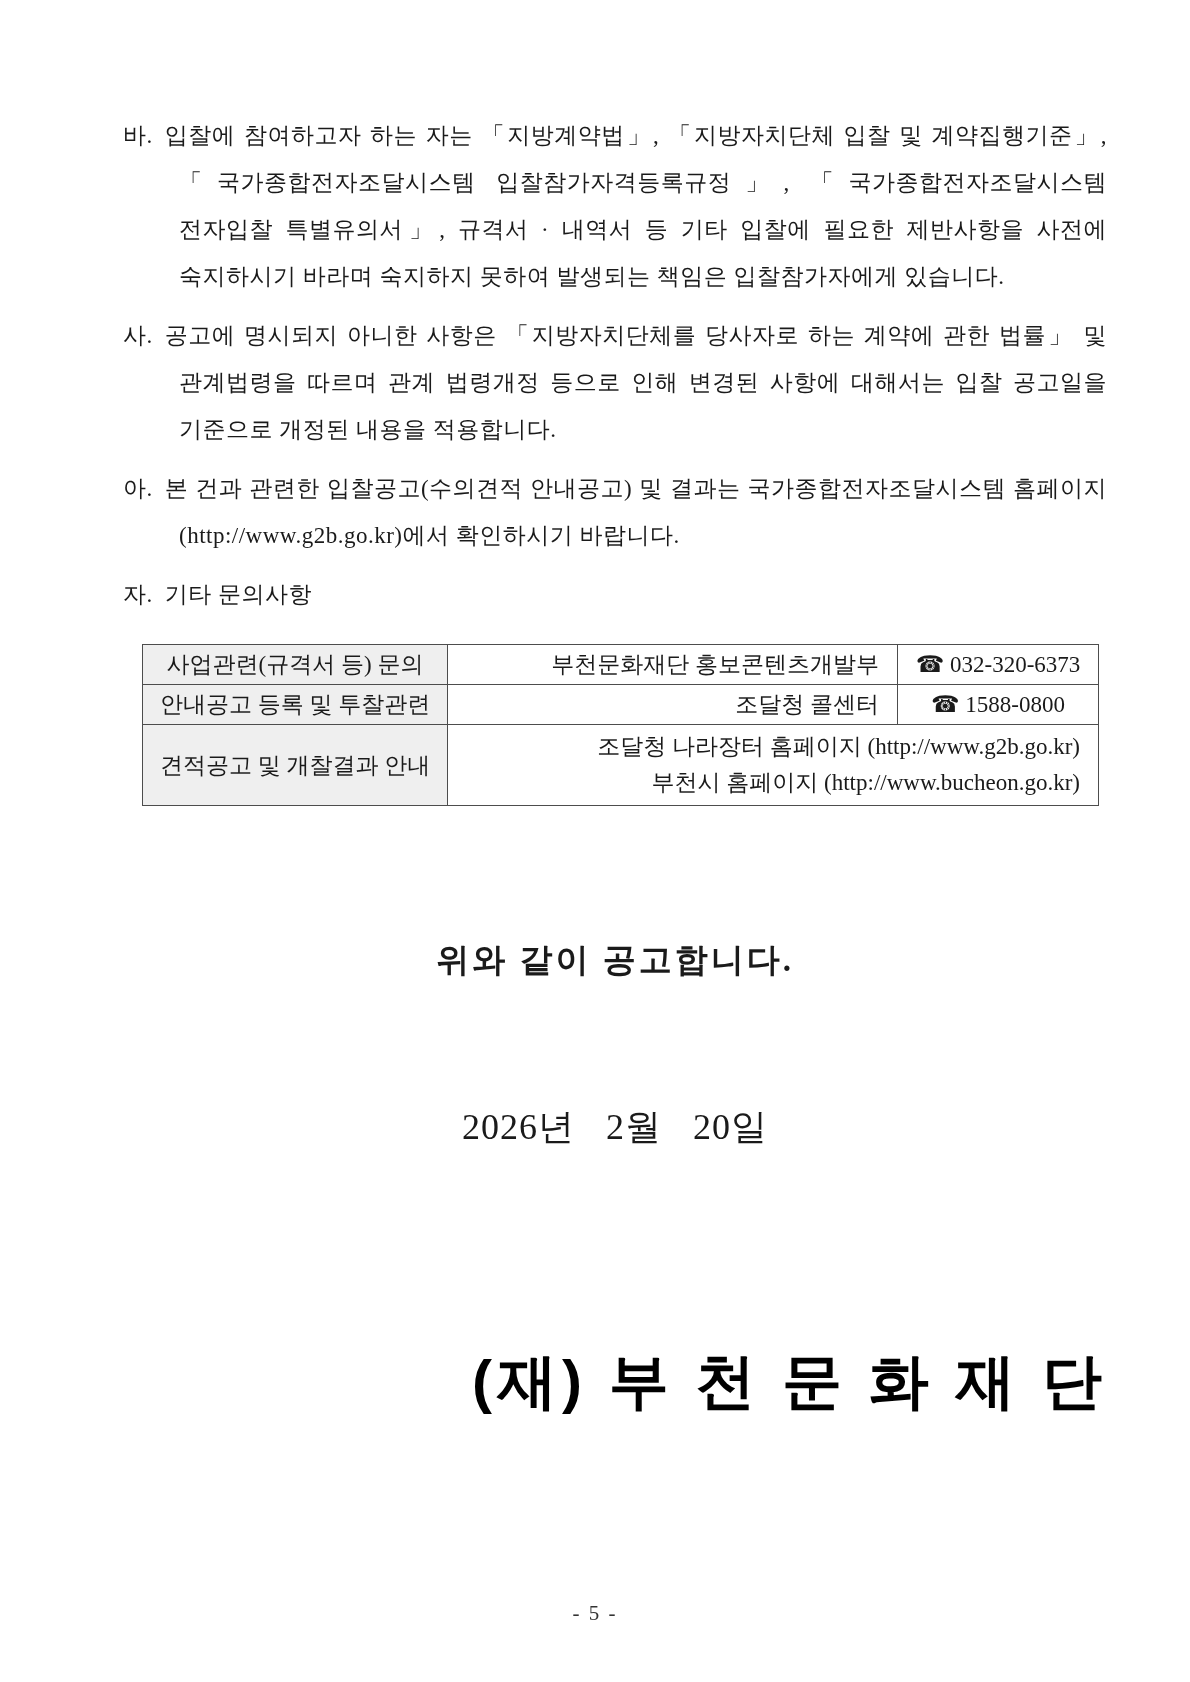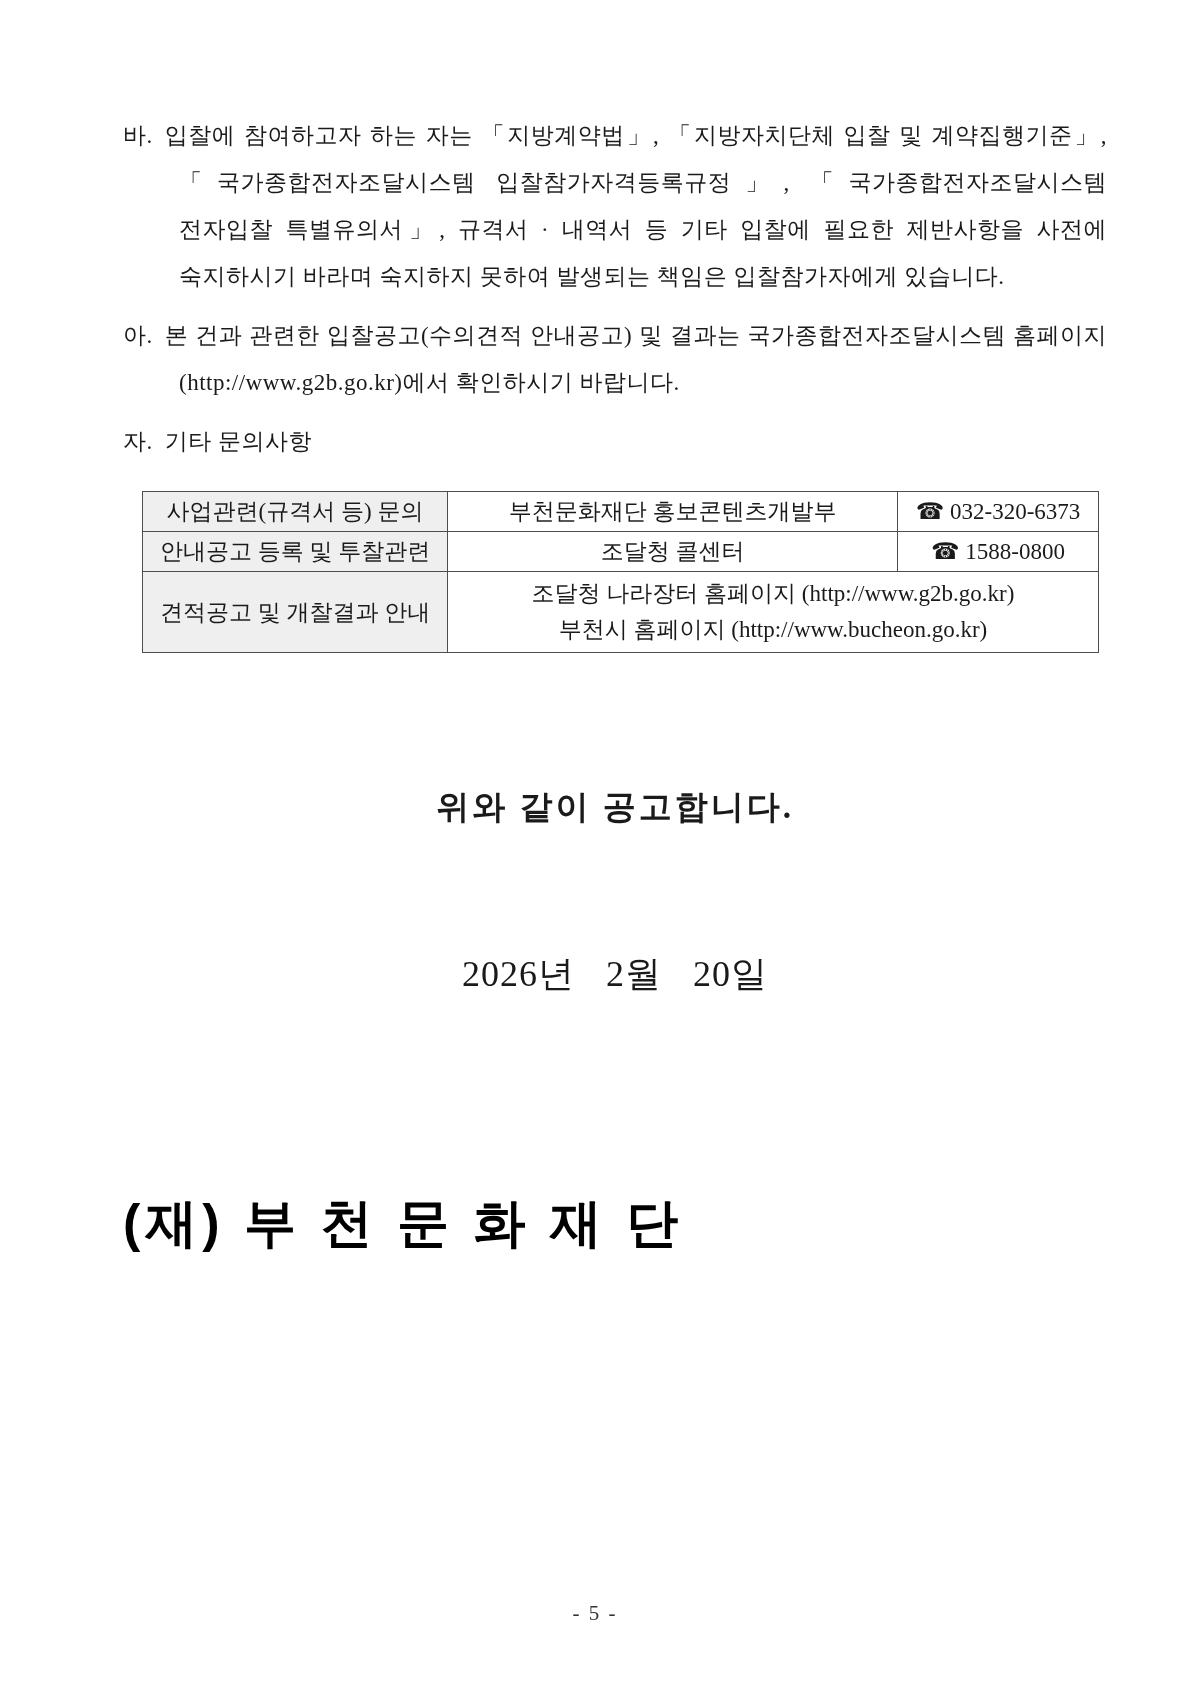--- a/index.html
+++ b/index.html
@@ -44,21 +44,21 @@
   }
   td.cat {
     width: 305px;
     background: #efefef;
     text-align: center;
     height: 40px;
     padding: 4px 10px;
   }
   td.dept {
     width: 450px;
-    text-align: center;
+    text-align: right;
     padding: 4px 18px;
   }
   td.phone {
     width: 201px;
     text-align: center;
     padding: 4px 6px;
     white-space: nowrap;
   }
   td.dept .dline { line-height: 36px; }
   tr.tall td { height: 80px; }
@@ -71,23 +71,23 @@
   }
   .dateline {
     margin-top: 120px;
     text-align: center;
     font-size: 36px;
     letter-spacing: 1px;
   }
   .dateline .dpart { margin: 0 31px; }
   .orgname {
     margin-top: 190px;
-    text-align: left;
+    text-align: right;
     font-family: "Liberation Sans", "DejaVu Sans", sans-serif;
-    font-size: 52px;
+    font-size: 60px;
     font-weight: 900;
     letter-spacing: 5px;
     color: #000000;
   }
   .pagenum {
     position: absolute;
     left: 0;
     bottom: 56px;
     width: 100%;
     text-align: center;
@@ -98,20 +98,23 @@
 </style>
 </head>
 <body>
 
 <div class="content">
 
   <p class="para">
     <span class="mk">바.</span><span>입찰에 참여하고자 하는 자는 「지방계약법」, 「지방자치단체 입찰 및 계약집행기준」, 「국가종합전자조달시스템 입찰참가자격등록규정」, 「국가종합전자조달시스템 전자입찰 특별유의서」, 규격서 · 내역서 등 기타 입찰에 필요한 제반사항을 사전에 숙지하시기 바라며 숙지하지 못하여 발생되는 책임은 입찰참가자에게 있습니다.</span>
   </p>
 
+  <p class="para">
+    <span class="mk">사.</span><span>공고에 명시되지 아니한 사항은 「지방자치단체를 당사자로 하는 계약에 관한 법률」 및 관계법령을 따르며 관계 법령개정 등으로 인해 변경된 사항에 대해서는 입찰 공고일을 기준으로 개정된 내용을 적용합니다.</span>
+  </p>
 
   <p class="para">
     <span class="mk">아.</span><span>본 건과 관련한 입찰공고(수의견적 안내공고) 및 결과는 국가종합전자조달시스템 홈페이지 (http://www.g2b.go.kr)에서 확인하시기 바랍니다.</span>
   </p>
 
   <p class="para">
     <span class="mk">자.</span><span>기타 문의사항</span>
   </p>
 
   <table class="contact">

